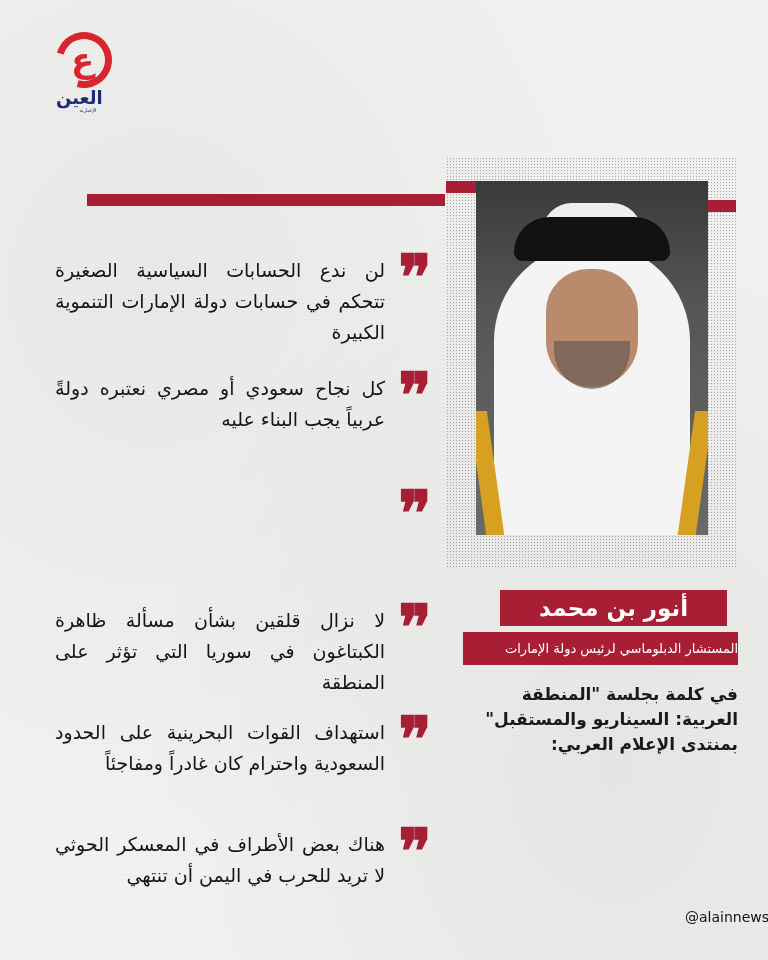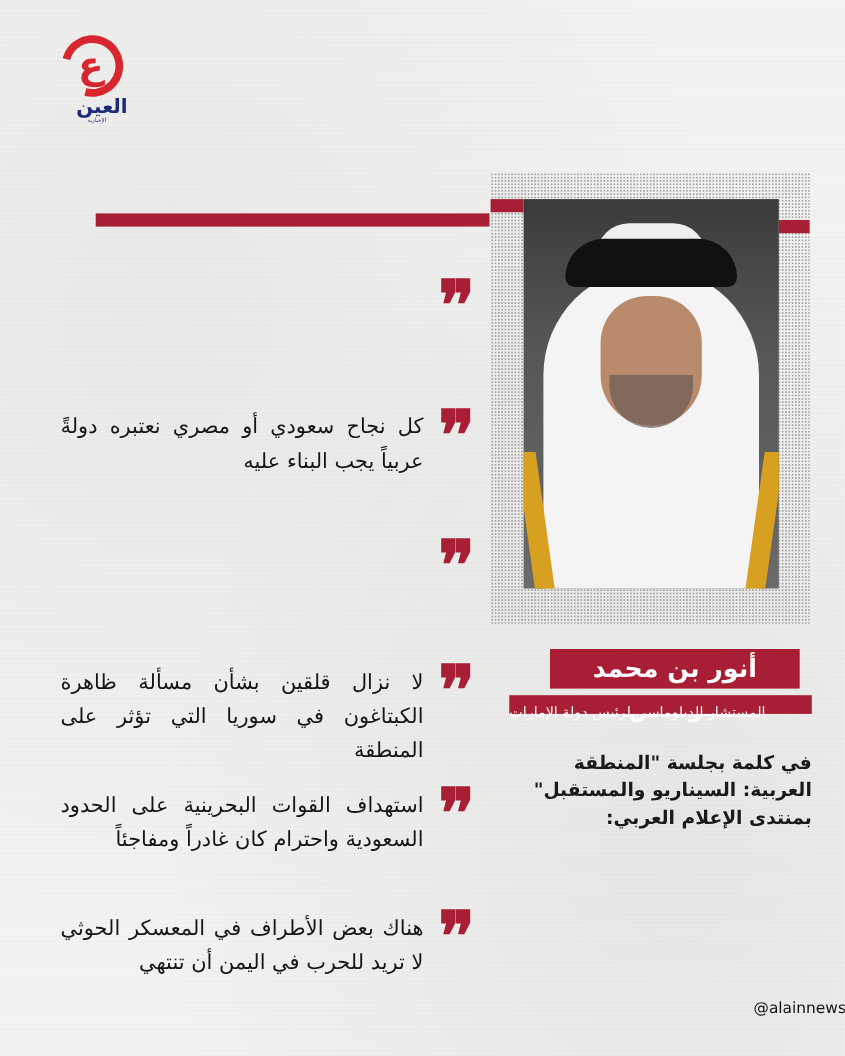--- a/index.html
+++ b/index.html
@@ -20,21 +20,21 @@
   .logo-ring {
     position:absolute; left:4px; top:0; width:56px; height:56px;
     border-radius:50%; border:7px solid #d7262e; box-sizing:border-box;
     border-left-color:transparent; transform:rotate(-30deg);
   }
   .logo-glyph {
     position:absolute; left:19px; top:4px; font-size:34px; font-weight:bold;
     color:#d7262e; line-height:48px;
   }
   .logo-text {
-    position:absolute; left:4px; top:56px; width:60px; text-align:right;
+    position:absolute; left:4px; top:56px; width:60px; text-align:left;
     color:#1e2a78; font-weight:bold; font-size:18px; line-height:20px;
   }
   .logo-sub {
     position:absolute; left:8px; top:75px; width:56px; text-align:center;
     color:#1e2a78; font-size:5px;
   }
 
   .red { background:#a81e34; }
   .bar-left { position:absolute; left:87px; top:194px; width:358px; height:12px; }
   .halftone {
@@ -75,22 +75,22 @@
   }
   .gold-l { left:2px; transform:skewX(8deg); }
   .gold-r { left:210px; transform:skewX(-8deg); }
 
   .name-banner {
     position:absolute; left:500px; top:590px; width:227px; height:36px;
     color:#fff; font-weight:bold; font-size:23px; line-height:36px;
     text-align:center; direction:rtl;
   }
   .title-banner {
-    position:absolute; left:463px; top:632px; width:275px; height:17px;
-    color:#fff; font-size:13px; line-height:33px; text-align:left; direction:rtl;
+    position:absolute; left:463px; top:632px; width:275px; height:33px;
+    color:#fff; font-size:13px; line-height:33px; text-align:right; direction:rtl;
   }
   .context {
     position:absolute; left:455px; top:682px; width:283px;
     direction:rtl; text-align:right; font-size:17px; line-height:25px;
     color:#1a1a1a; font-weight:bold;
   }
   .handle {
     position:absolute; left:648px; top:909px; font-size:14px; color:#111;margin-left:37px;
   }
 
@@ -135,20 +135,21 @@
   <div class="gold-r"></div>
 </div>
 
 <div class="name-banner red">أنور بن محمد قرقاش</div>
 <div class="title-banner red">المستشار الدبلوماسي لرئيس دولة الإمارات</div>
 <div class="context">في كلمة بجلسة "المنطقة العربية: السيناريو والمستقبل" بمنتدى الإعلام العربي:</div>
 
 <div class="quotes">
   <div class="quote" style="top:0px">
     <div class="quote-mark">❞</div>
+    <div class="quote-text">لن ندع الحسابات السياسية الصغيرة تتحكم في حسابات دولة الإمارات التنموية الكبيرة</div>
   </div>
   <div class="quote" style="top:118px">
     <div class="quote-mark">❞</div>
     <div class="quote-text">كل نجاح سعودي أو مصري نعتبره دولةً عربياً يجب البناء عليه</div>
   </div>
   <div class="quote" style="top:236px">
     <div class="quote-mark">❞</div>
   </div>
   <div class="quote" style="top:350px">
     <div class="quote-mark">❞</div>

